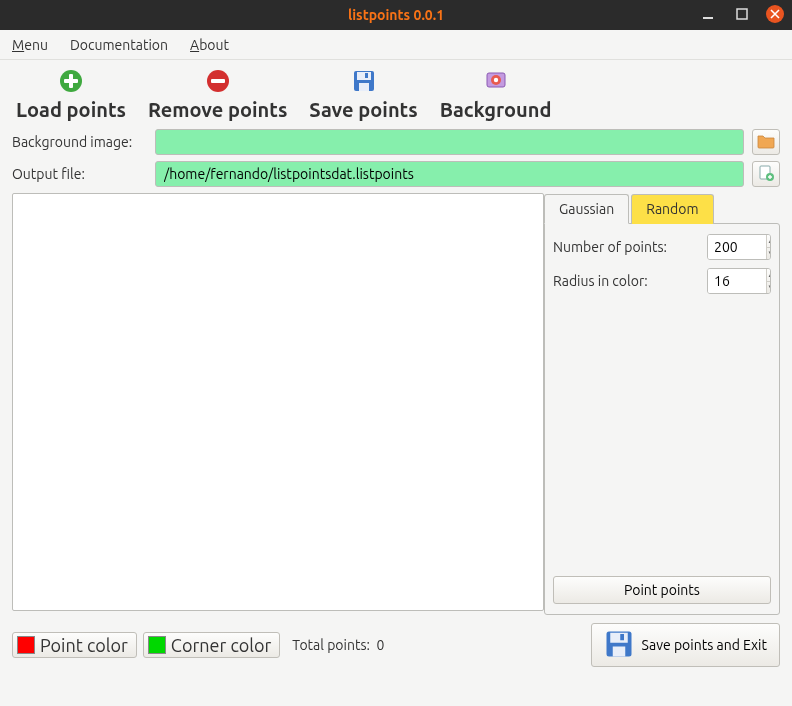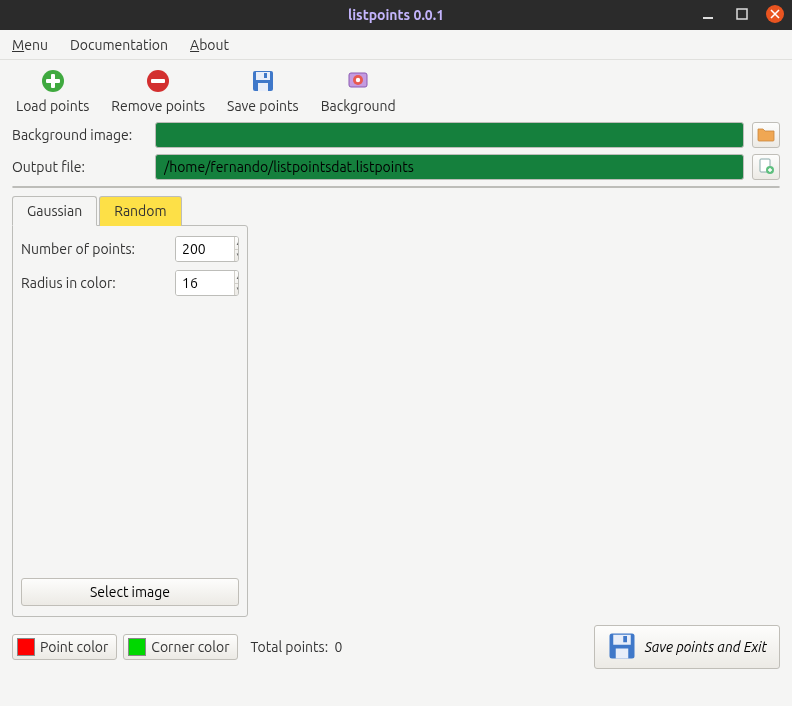--- a/index.html
+++ b/index.html
@@ -9,21 +9,21 @@
     font-size: 14px;
     background: #f5f5f4;
     color: #333;
     width: 792px;
     height: 706px;
     overflow: hidden;
   }
   
   .titlebar {
     background: #2b2b2b;
-    color: #c4b5fd;
+    color: #f97316;
     height: 30px;
     display: flex;
     align-items: center;
     justify-content: center;
     position: relative;
     font-weight: 600;
     font-size: 14px;
   }
   .titlebar .controls {
     position: absolute;
@@ -66,22 +66,23 @@
     padding: 6px 12px 6px 12px;
     gap: 14px;
   }
   .tbtn {
     display: flex;
     flex-direction: column;
     align-items: center;
     justify-content: center;
     cursor: pointer;
     padding: 2px 4px;
-    font-size: 14px;
+    font-size: 20px;
     gap: 4px;
+    font-weight: bold;
   }
   .tico {
     width: 26px; height: 26px;
     display: flex; align-items: center; justify-content: center;
   }
   
   .content {
     padding: 0 12px 12px 12px;
   }
   .row {
@@ -89,40 +90,39 @@
     align-items: center;
     gap: 8px;
     margin-bottom: 6px;
   }
   .row label {
     width: 135px;
   }
   .textinput {
     flex: 1;
     height: 26px;
-    background: #15803d;
+    background: #86efac;
     border: 1px solid #bdbdb9;
     border-radius: 3px;
     padding: 2px 8px;
     font-size: 14px;
     font-family: inherit;
   }
   .iconbtn {
     width: 28px; height: 26px;
     background: linear-gradient(#fdfdfc,#eceae5);
     border: 1px solid #c0beb8;
     border-radius: 3px;
     display: flex; align-items: center; justify-content: center;
     cursor: pointer;
   }
   
   .middle {
     display: flex;
-    gap: 7px;
-    flex-direction: column;
+    gap: 0;
   }
   .canvas {
     flex: 1;
     min-width: 0;
     height: 418px;
     background: #fff;
     border: 1px solid #bdbdb9;
     border-radius: 2px;
   }
   .sidepanel {
@@ -221,32 +221,31 @@
   .colorbtn {
     height: 26px;
     background: linear-gradient(#fdfdfc,#eceae5);
     border: 1px solid #c0beb8;
     border-radius: 3px;
     display: flex;
     align-items: center;
     padding: 0 8px 0 4px;
     gap: 5px;
     cursor: pointer;
-    font-size: 14px;
+    font-size: 18px;
   }
   .swatch {
     width: 18px; height: 18px;
     border: 1px solid #888;
   }
   .totals { margin-left: 6px; }
   .savebtn {
     margin-left: auto;
     height: 44px;
     padding: 4px 12px;
-    font-style: italic;
   }
 </style>
 </head>
 <body>
 
 <div class="titlebar">
   <span>listpoints 0.0.1</span>
   <div class="controls">
     <div class="ctrl-btn">
       <svg width="12" height="12" viewBox="0 0 12 12">
@@ -365,21 +364,21 @@
         <div class="prow">
           <label>Radius in color:</label>
           <div class="spin">
             <input value="16" style="">
             <div class="arrows">
               <div>▲</div>
               <div>▼</div>
             </div>
           </div>
         </div>
-        <button class="btn selectbtn">Select image</button>
+        <button class="btn selectbtn">Point points</button>
       </div>
     </div>
   </div>
 
   <div class="bottom">
     <div class="colorbtn">
       <span class="swatch" style="background:#ff0000"></span>
       <span>Point color</span>
     </div>
     <div class="colorbtn">

